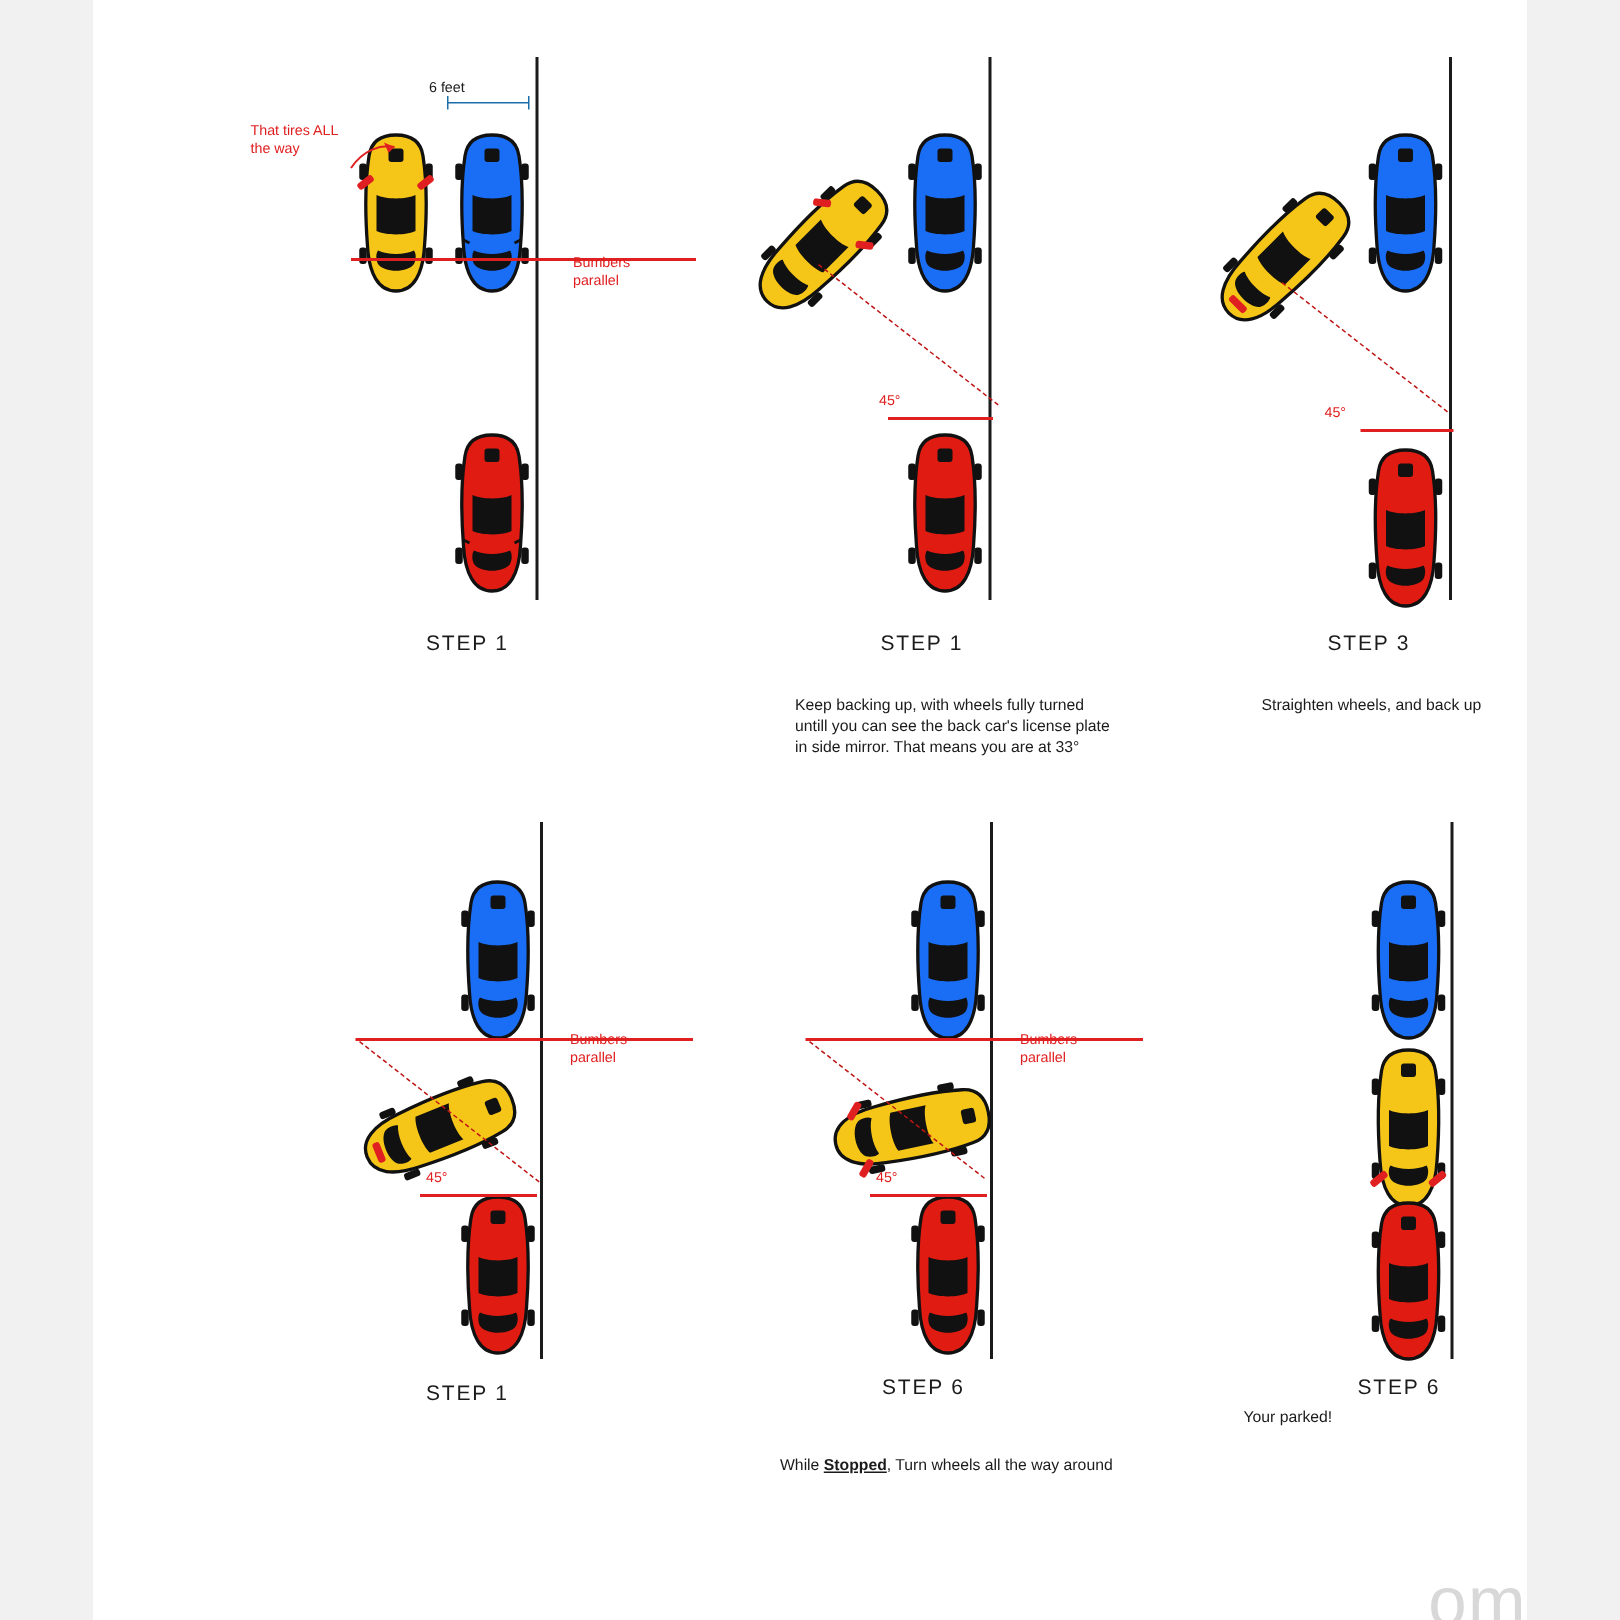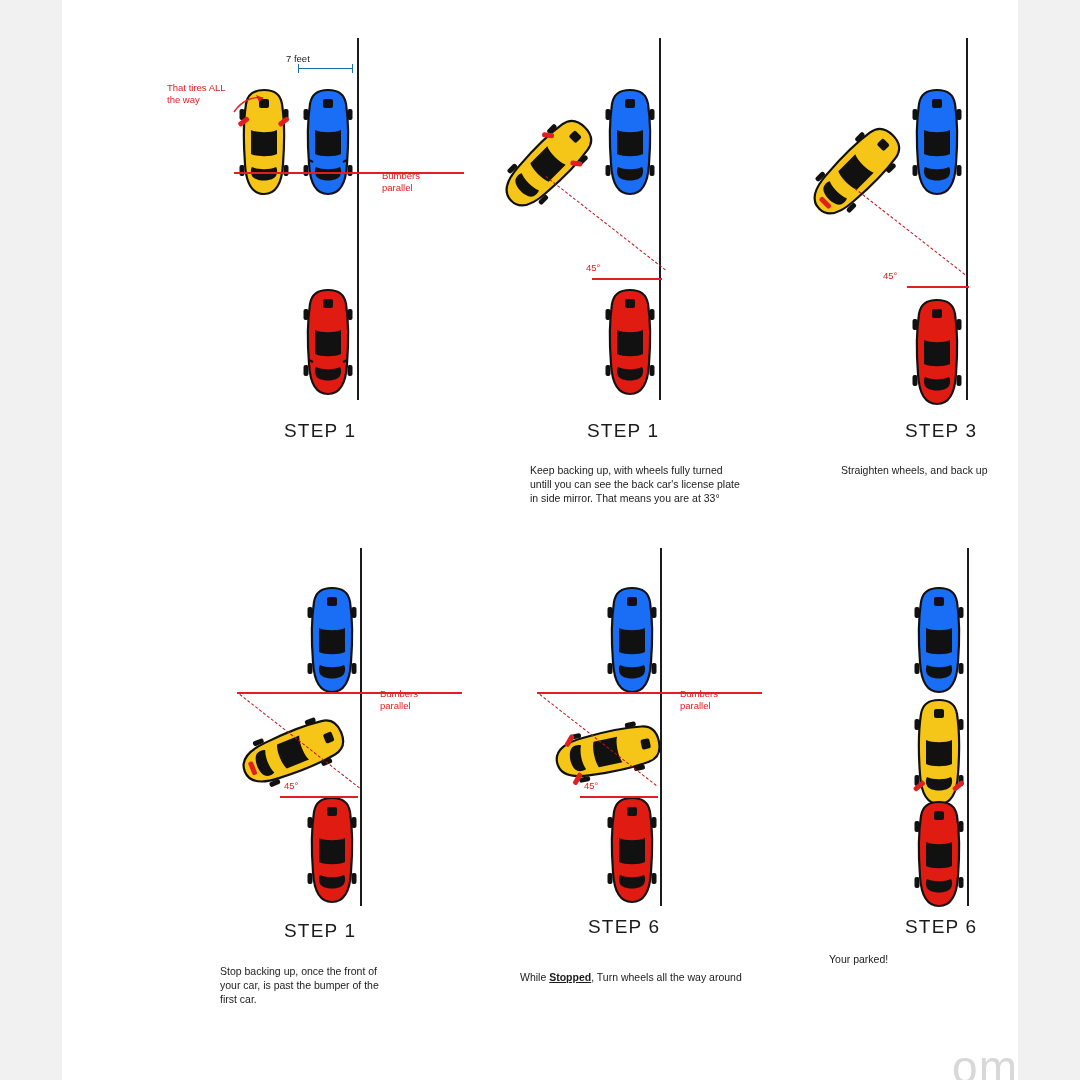--- a/index.html
+++ b/index.html
@@ -42,21 +42,21 @@
   .panel {
     position: absolute;
   }
   .curb {
     position: absolute;
     background: #1b1b1b;
     width: 2px;
   }
   .step-title {
     position: absolute;
-    font-size: 19px;
+    font-size: 14px;
     color: #1b1b1b;
     letter-spacing: 1.2px;
     font-weight: 400;
     white-space: nowrap;
     font-family: "Liberation Sans", sans-serif;
   }
   .step-desc {
     position: absolute;
     font-size: 10.5px;
     line-height: 1.35;
@@ -165,21 +165,21 @@
             <rect x="21" y="88" width="10" height="9" rx="2" fill="#111"></rect>
             <path d="M11 34 L7 36" stroke="#111" stroke-width="2"></path>
             <path d="M41 34 L45 36" stroke="#111" stroke-width="2"></path>
           </g>
         </svg>
       </div>
 
       <div class="dimline" style="left:186px; top:48px; width:54px;"></div>
       <div class="dimtick" style="left:186px; top:44px; height:9px;"></div>
       <div class="dimtick" style="left:240px; top:44px; height:9px;"></div>
-      <div class="dimlabel" style="left:174px; top:33px;">7 feet</div>
+      <div class="dimlabel" style="left:174px; top:33px;">6 feet</div>
 
       <div class="redline" style="left:122px; top:152px; width:230px;"></div>
       <div class="annot" style="left:270px; top:150px;">Bumbers parallel</div>
 
       <div class="annot" style="left:55px; top:62px; width:80px;">That tires ALL
 the way</div>
       <svg style="position:absolute; left:120px; top:72px; width:34px; height:26px;" viewBox="0 0 34 26">
         <path d="M2 20 C10 8 22 4 31 6" stroke="#e02020" stroke-width="1.4" fill="none"></path>
         <path d="M31 6 L24 3 L27 10 Z" fill="#e02020"></path>
       </svg>
@@ -295,21 +295,21 @@
             <path d="M13 42 C19 39 33 39 39 42 L39 66 C33 63 19 63 13 66 Z" fill="#111"></path>
             <rect x="21" y="88" width="10" height="9" rx="2" fill="#111"></rect>
           </g>
         </svg>
       </div>
 
       <div class="dashline" style="left:138px; top:168px; width:140px; transform: rotate(38deg);"></div>
       <div class="redline" style="left:190px; top:266px; width:62px;"></div>
       <div class="annot" style="left:166px; top:250px;">45°</div>
 
-      <div class="step-title" style="left:188px; top:400px;">STEP 3</div>
+      <div class="step-title" style="left:168px; top:400px;">STEP 3</div>
       <div class="step-desc" style="left:124px; top:443px; width:250px;">Straighten wheels, and back up</div>
     </div>
 
     <div class="panel" style="left:50px; top:538px; width:330px; height:520px;">
       <div class="curb" style="left:248px; top:10px; height:358px;"></div>
 
       <div class="car" style="left:194px; top:48px; transform: rotate(180deg);">
         <svg viewBox="0 0 52 108">
           <g>
             <rect x="1.5" y="20" width="5" height="11" rx="2" fill="#111"></rect>
@@ -356,23 +356,20 @@
       </div>
 
       <div class="redline" style="left:125px; top:154px; width:225px;"></div>
       <div class="annot" style="left:268px; top:150px;">Bumbers parallel</div>
 
       <div class="dashline" style="left:128px; top:156px; width:152px; transform: rotate(38deg);"></div>
       <div class="redline" style="left:168px; top:258px; width:78px;"></div>
       <div class="annot" style="left:172px; top:242px;">45°</div>
 
       <div class="step-title" style="left:172px; top:382px;">STEP 1</div>
-      <div class="step-desc" style="left:108px; top:426px; width:240px;">Stop backing up, once the front of
-your car, is past the bumper of the
-first car.</div>
     </div>
 
     <div class="panel" style="left:350px; top:538px; width:330px; height:520px;">
       <div class="curb" style="left:248px; top:10px; height:358px;"></div>
 
       <div class="car" style="left:194px; top:48px; transform: rotate(180deg);">
         <svg viewBox="0 0 52 108">
           <g>
             <rect x="1.5" y="20" width="5" height="11" rx="2" fill="#111"></rect>
             <rect x="45.5" y="20" width="5" height="11" rx="2" fill="#111"></rect>
@@ -479,18 +476,18 @@
             <rect x="45.5" y="76" width="5" height="11" rx="2" fill="#111"></rect>
             <path d="M26 2 C14 2 8 14 7 32 C5.5 52 5.5 76 8 92 C9.5 102 16 106 26 106 C36 106 42.5 102 44 92 C46.5 76 46.5 52 45 32 C44 14 38 2 26 2 Z" fill="#e01b12" stroke="#111" stroke-width="2.2"></path>
             <path d="M14 20 C18 14 34 14 38 20 C39.5 23 39.5 27 38 29 C32 26 20 26 14 29 C12.5 27 12.5 23 14 20 Z" fill="#111"></path>
             <path d="M13 42 C19 39 33 39 39 42 L39 66 C33 63 19 63 13 66 Z" fill="#111"></path>
             <rect x="21" y="88" width="10" height="9" rx="2" fill="#111"></rect>
           </g>
         </svg>
       </div>
 
       <div class="step-title" style="left:188px; top:378px;">STEP 6</div>
-      <div class="step-desc" style="left:112px; top:414px; width:220px;">Your parked!</div>
+      <div class="step-desc" style="left:112px; top:400px; width:220px;">Your parked!</div>
     </div>
 
     <div class="watermark">om</div>
   </div>
 </div>
 
 </body></html>

